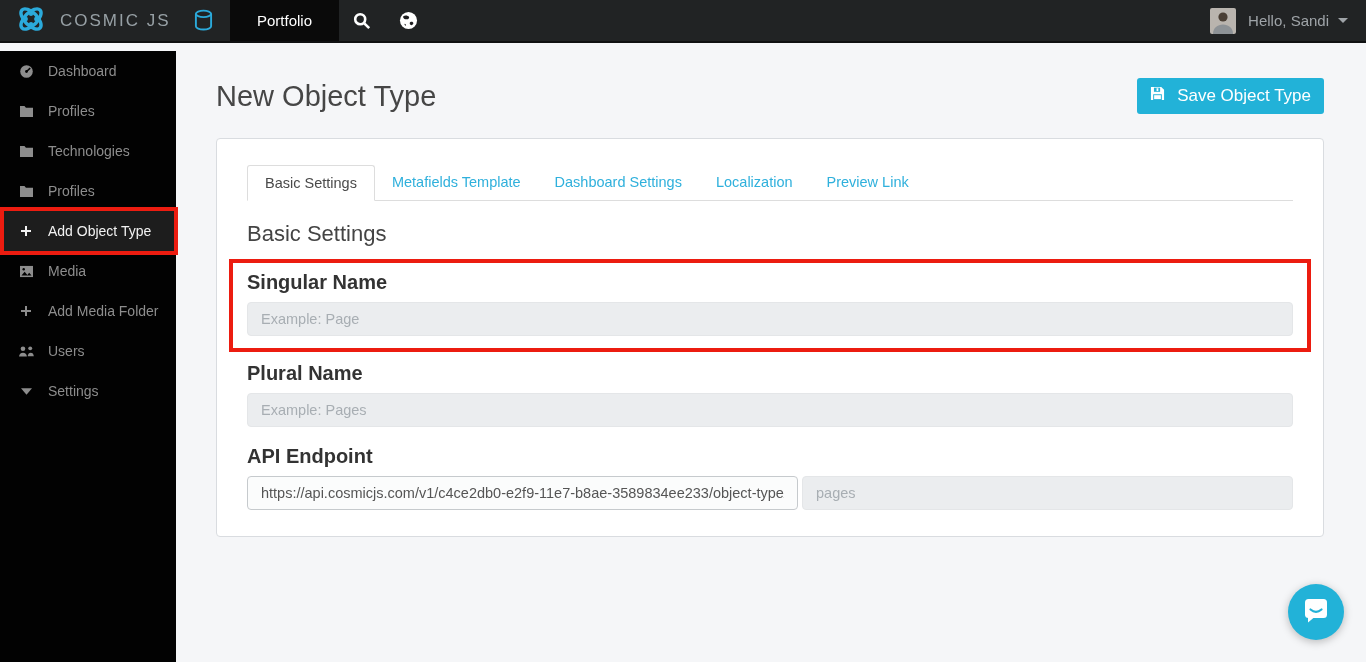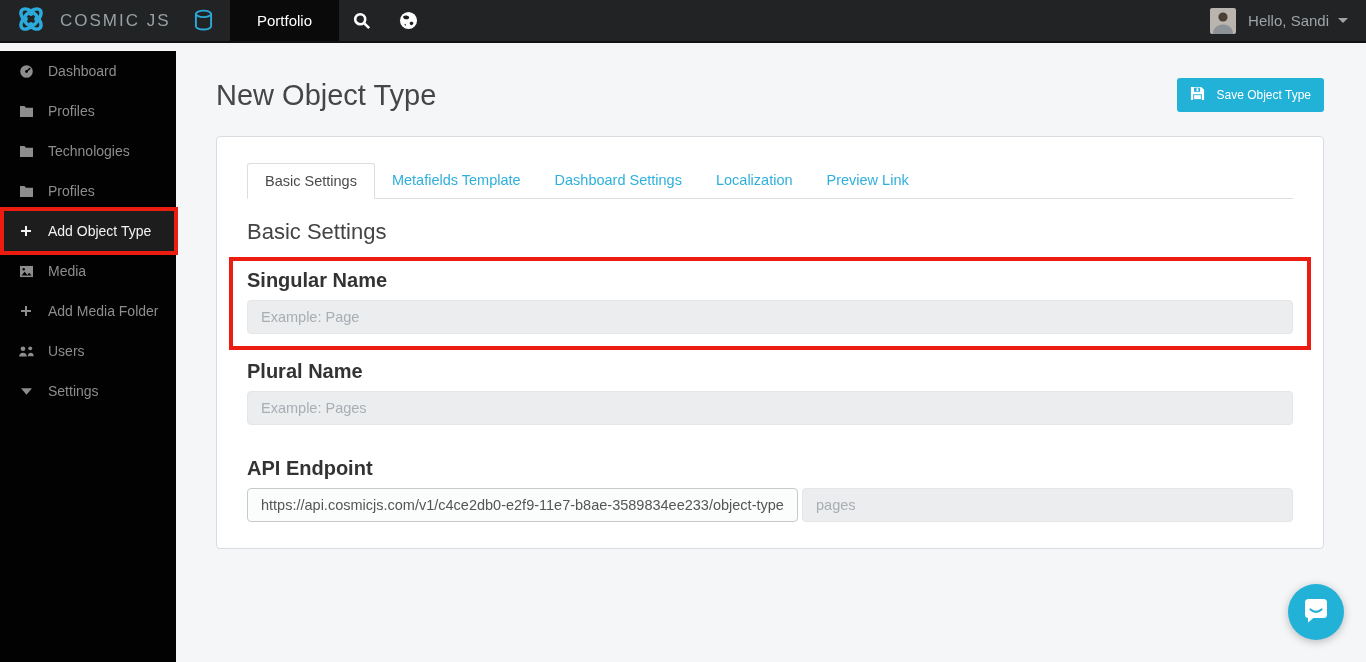--- a/index.html
+++ b/index.html
@@ -30,40 +30,40 @@
   .side-item.active { background:#1d1d1d; color:#f2f2f2; }
   .side-item.active .s-icon { color:#f2f2f2; }
   .side-item.annotated::after { content:""; position:absolute; left:0; right:-2px; top:-4px; bottom:-4px;
     border:4px solid var(--annotation,#ec1c10); pointer-events:none; }
 
   
   .main { position:absolute; top:51px; left:176px; right:0; bottom:0; background:#f5f6f8; }
   .page-header { display:flex; align-items:center; justify-content:space-between;
     padding:27px 42px 24px 40px; }
   .page-title { font-size:29px; font-weight:400; color:#464646; }
-  .save-btn { background:var(--accent,#22b2d8); border:none; color:#fff; font-size:12px;
+  .save-btn { background:var(--accent,#22b2d8); border:none; color:#fff; font-size:17px;
     font-family:inherit; padding:8px 13px; border-radius:3px; display:flex; align-items:center; gap:12px; cursor:pointer; }
 
   .card { margin:0 42px 0 40px; background:#fff; border:1px solid #d9dce0; border-radius:4px;
     padding:26px 30px; position:relative; }
 
   .tabs { display:flex; border-bottom:1px solid #ddd; margin-bottom:20px; }
   .tab { padding:9px 17px; font-size:14.5px; color:#2fb0dc; cursor:pointer; margin-bottom:-1px; }
   .tab.active { background:#fff; border:1px solid #ddd; border-bottom:1px solid #fff;
     border-radius:3px 3px 0 0; color:#4a4a4a; }
 
   .section-title { font-size:22px; font-weight:400; color:#444; margin-bottom:12px; }
 
   .field label { display:block; font-size:20px; font-weight:700; color:#333; margin-bottom:8px; }
   .text-input { display:block; width:100%; height:34px; background:#ebedef; border:1px solid #e4e6e8;
     border-radius:4px; padding:0 13px; font-size:14.5px; color:#4c1d95; font-family:inherit; outline:none; }
   .text-input::placeholder { color:#a8aeb3; }
 
   .annotation-box { border:4px solid var(--annotation,#ec1c10); margin:0 -18px 10px; padding:8px 14px 12px; }
-  .field-plural { margin-bottom:32px; }
+  .field-plural { margin-bottom:18px; }
   .api-group { display:flex; }
   .api-base { width:551px; flex:none; background:#fbfcfc; border:1px solid #c6cacd; color:#555; margin-right:4px; }
   .api-slug { flex:1; }
 
   .chat-bubble { position:absolute; right:22px; bottom:22px; width:56px; height:56px; border-radius:50%;
     background:var(--accent,#22b2d8); display:flex; align-items:center; justify-content:center;
     box-shadow:0 2px 8px rgba(0,0,0,.25); cursor:pointer; }
 </style>
 </head>
 <body>

